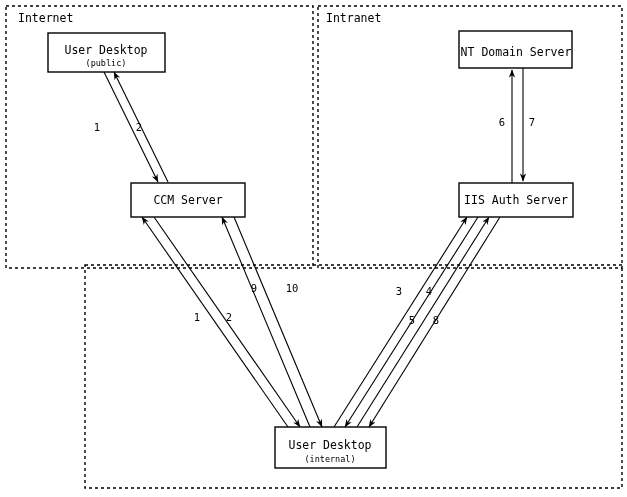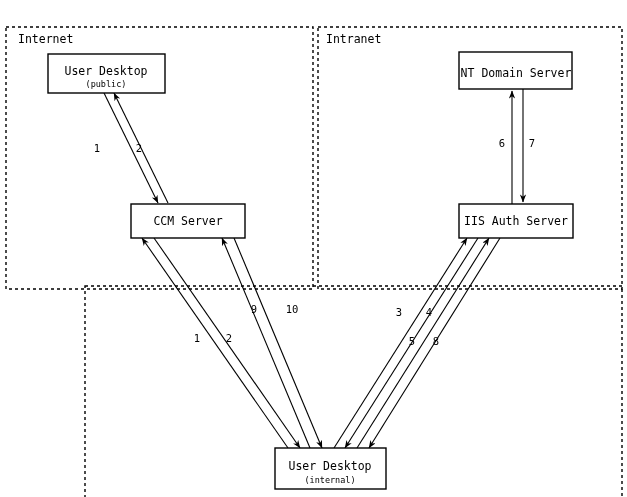--- a/index.html
+++ b/index.html
@@ -10,21 +10,20 @@
   body {
     width: 627px;
     height: 497px;
     font-family: "DejaVu Sans Mono", monospace;
     overflow: hidden;
   }
   #diagram-root {
     position: relative;
     width: 627px;
     height: 447px;
-    margin-top: 21px;
   }
   svg#diagram-svg {
     display: block;
     width: 627px;
     height: 497px;
   }
   .zone-box {
     fill: none;
     stroke: #000000;
     stroke-width: 1.4;

